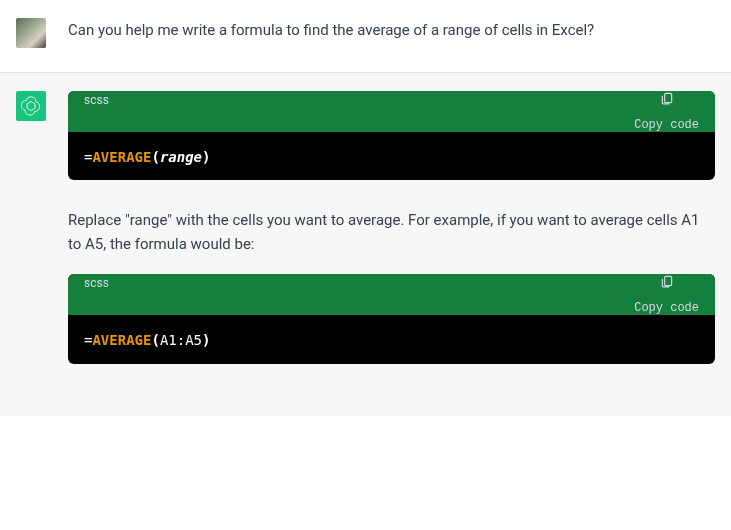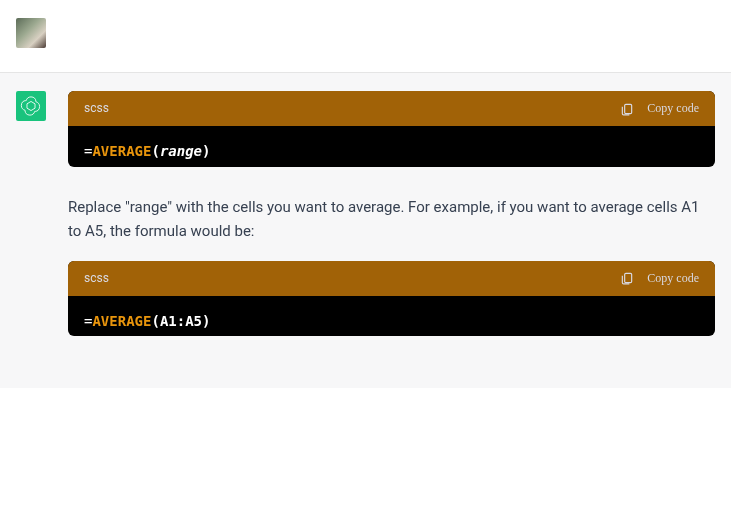--- a/index.html
+++ b/index.html
@@ -35,52 +35,55 @@
   .msg-body { flex: 1; min-width: 0; }
   .msg-body p { margin: 0 0 18px 0; color: #374151; }
   .msg-body p:last-child { margin-bottom: 0; }
   .code-block {
     background: #000;
     border-radius: 6px;
     overflow: hidden;
     margin: 0 0 28px 0;
   }
   .code-head {
-    background: #a16207;
+    background: #15803d;
     color: #d9d9e3;
     font-size: 12px;
-    padding: 8px 16px;
+    padding: 0 16px;
     display: flex;
     justify-content: space-between;
-    align-items: center;
+    align-items: flex-start;
   }
   .copy-btn {
     display: inline-flex; align-items: center; gap: 13px;
     background: none; border: none; color: #d9d9e3;
-    font-size: 12px; cursor: pointer; font-family: Liberation Serif, serif;
+    font-size: 12px; cursor: pointer; font-family: Liberation Mono, monospace; flex-direction: column;
   }
   .copy-btn svg { width: 14px; height: 14px; }
   .code-body {
-    padding: 14px 16px 4px;
+    padding: 14px 16px 12px;
     font-family: ui-monospace, "SFMono-Regular", Menlo, Consolas, monospace;
     font-size: 14px;
     white-space: pre;
     color: #fff;
   }
   .tok-eq { color: #fff; }
   .tok-func { color: #e9950c; font-weight: 600; }
   .tok-paren { color: #fff; font-weight: 600; }
   .tok-arg { color: #fff; font-style: italic; font-weight: 600; }
-  .tok-cells { color: #fff; font-weight: 700; }
+  .tok-cells { color: #fff; font-weight: 400; }
 </style>
 </head>
 <body>
 
 <div class="message-row user">
   <div class="avatar user-av"></div>
+  <div class="msg-body">
+    <p>Can you help me write a formula to find the average of a range of cells in Excel?</p>
+  </div>
 </div>
 
 <div class="message-row assistant">
   <div class="avatar assistant-av">
     <svg viewBox="0 0 41 41" fill="none" stroke="currentColor" stroke-width="1.6">
       <path d="M20.5 3.5c6 0 9 4 9 8v1c4 1 7 4 7 9 0 6-4 9-8 9h-1c-1 4-4 7-9 7-6 0-9-4-9-8v-1c-4-1-7-4-7-9 0-6 4-9 8-9h1c1-4 4-7 9-7z"></path>
       <polygon points="20.5,12 28,16.5 28,24.5 20.5,29 13,24.5 13,16.5"></polygon>
     </svg>
   </div>
   <div class="msg-body">

